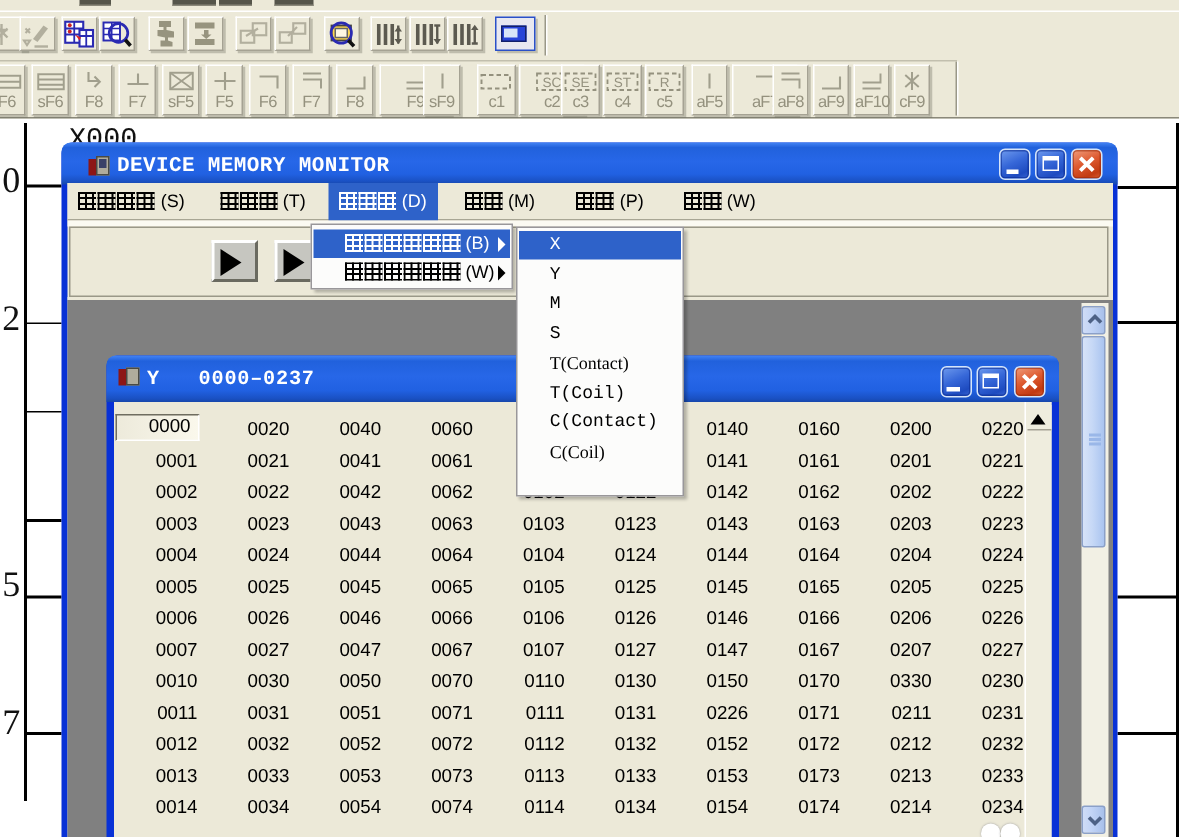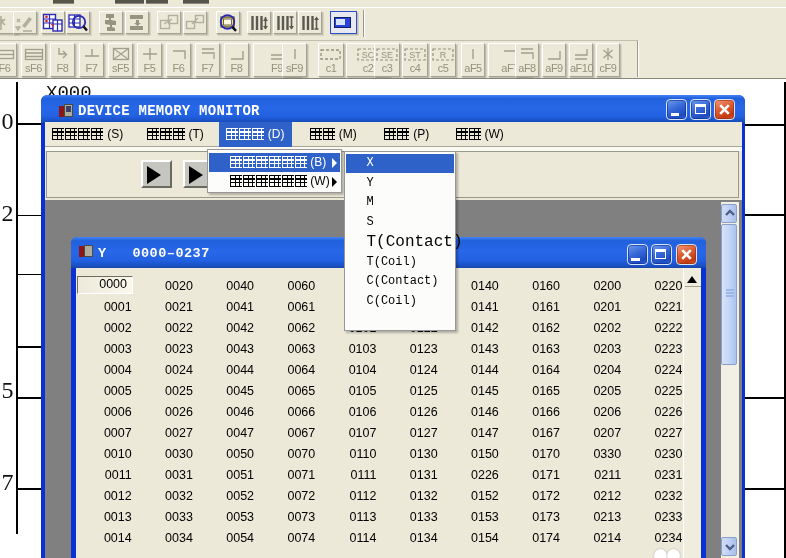--- a/index.html
+++ b/index.html
@@ -404,17 +404,17 @@
 
 <div class="menu" id="menu1" style="left:207px;top:149px;width:135px;height:44px">
     <div class="mi hl" style="top:3px;padding-left:20px"><span class="z" style="color:#fff"></span><span class="z" style="color:#fff"></span><span class="z" style="color:#fff"></span><span class="z" style="color:#fff"></span><span class="z" style="color:#fff"></span><span class="z" style="color:#fff"></span> (B)<span style="position:absolute;right:3px;top:4.5px;width:0;height:0;border-left:5.5px solid #fff;border-top:5px solid transparent;border-bottom:5px solid transparent"></span></div>
     <div class="mi" style="top:22px;padding-left:20px"><span class="z"></span><span class="z"></span><span class="z"></span><span class="z"></span><span class="z"></span><span class="z"></span> (W)<span style="position:absolute;right:3px;top:4.5px;width:0;height:0;border-left:5.5px solid #000;border-top:5px solid transparent;border-bottom:5px solid transparent"></span></div>
   </div>
 <div class="menu" id="menu2" style="left:343.5px;top:151px;width:112px;height:180px">
     <div class="mi hl" style="top:2px;padding-left:21px;font-family:'Liberation Mono',monospace;font-size:12px">X</div>
     <div class="mi" style="top:21.7px;padding-left:21px;font-family:'Liberation Mono',monospace;font-size:12px">Y</div>
     <div class="mi" style="top:41.4px;padding-left:21px;font-family:'Liberation Mono',monospace;font-size:12px">M</div>
     <div class="mi" style="top:61.099999999999994px;padding-left:21px;font-family:'Liberation Mono',monospace;font-size:12px">S</div>
-    <div class="mi" style="top:80.8px;padding-left:21px;font-family:Liberation Mono, monospace;font-size:16px">T(Contact)</div>
+    <div class="mi" style="top:80.8px;padding-left:21px;font-family:Liberation Serif, serif;font-size:12px">T(Contact)</div>
     <div class="mi" style="top:100.5px;padding-left:21px;font-family:'Liberation Mono',monospace;font-size:12px">T(Coil)</div>
     <div class="mi" style="top:120.19999999999999px;padding-left:21px;font-family:'Liberation Mono',monospace;font-size:12px">C(Contact)</div>
-    <div class="mi" style="top:139.9px;padding-left:21px;font-family:Liberation Mono, monospace;font-size:12px">C(Coil)</div>
+    <div class="mi" style="top:139.9px;padding-left:21px;font-family:Liberation Serif, serif;font-size:12px">C(Coil)</div>
   </div>
 
 </body></html>

